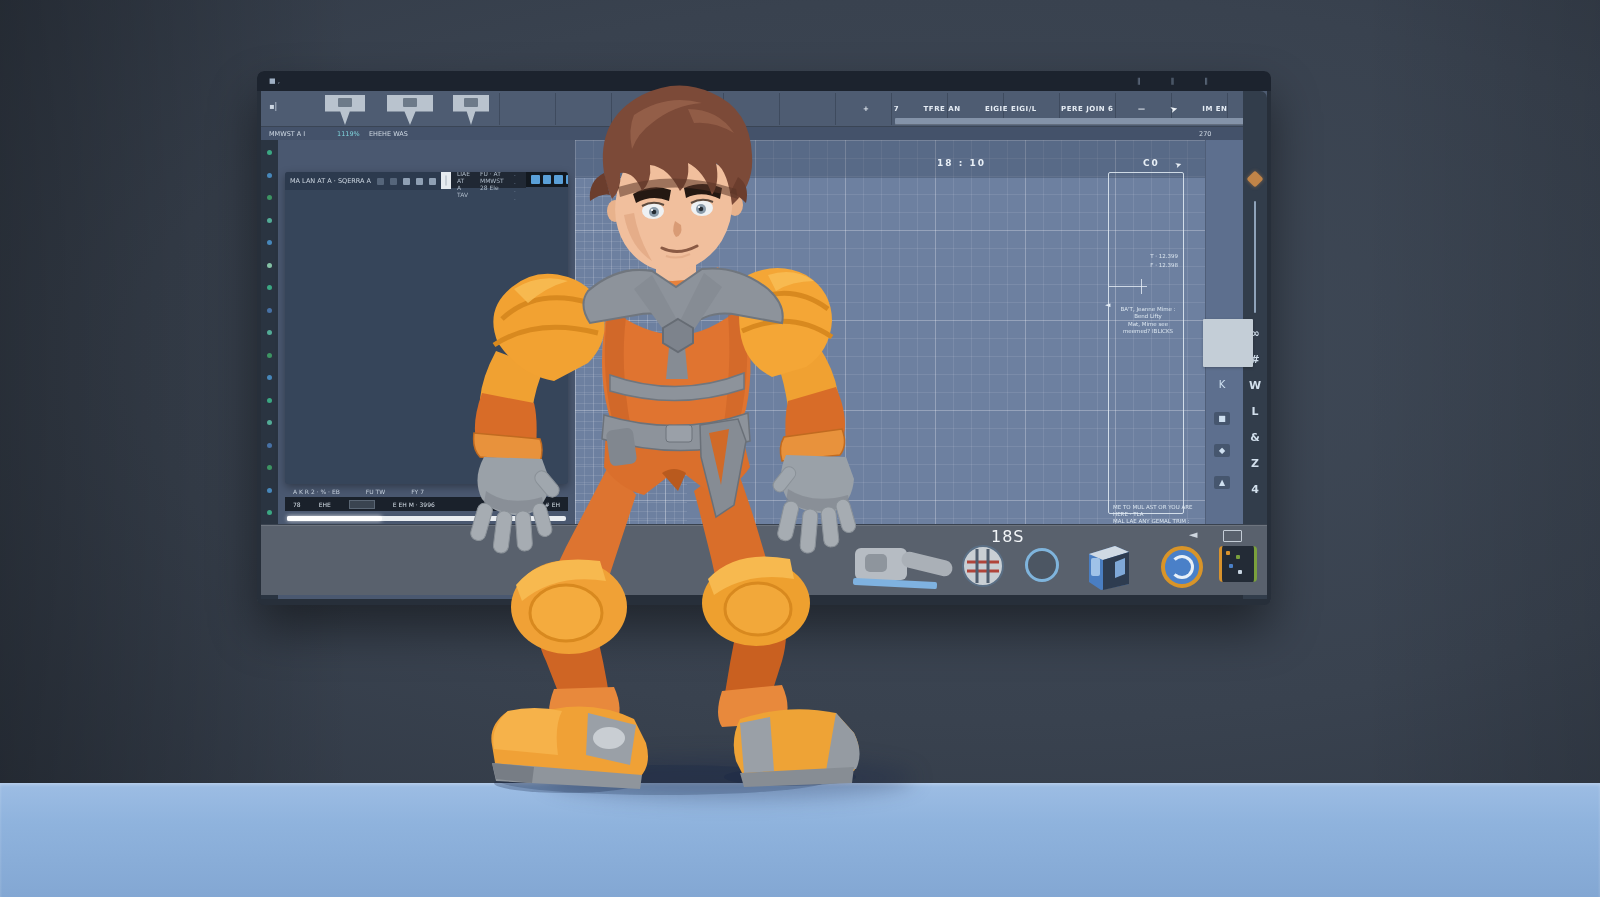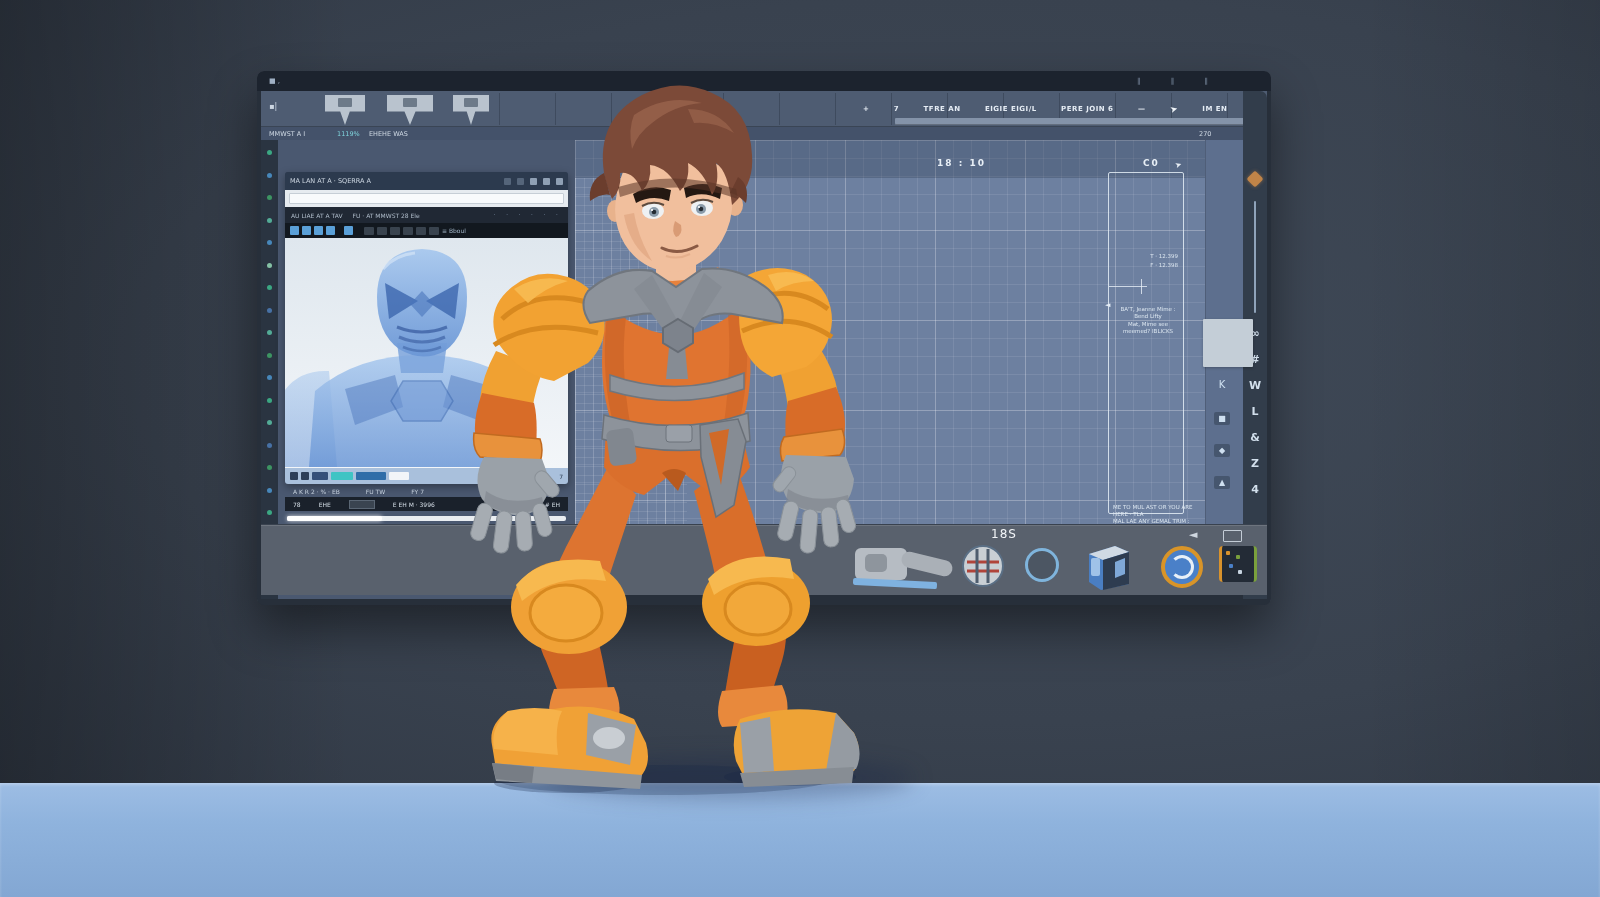--- a/index.html
+++ b/index.html
@@ -51,21 +51,21 @@
   .left-rail span{width:5px;height:5px;border-radius:50%;display:block;opacity:.9;}
 
   
   .left-panel{left:21px;top:69px;width:297px;height:459px;background:#4a5870;}
   .panel-menu{position:absolute;left:0;top:0;width:100%;height:24px;background:#4c5a71;
        display:flex;align-items:center;gap:24px;padding-left:24px;box-sizing:border-box;
        color:#e8eef5;font-size:7.5px;font-weight:bold;letter-spacing:.6px;}
   .mini-field{width:34px;height:8px;background:#3d4a5e;border:1px solid #5d6c82;}
 
   .app-window{position:absolute;left:7px;top:32px;width:283px;height:312px;background:#36455a;
-       border-radius:3px;overflow:hidden;box-shadow:0 3px 8px rgba(0,0,0,.35);display:flex;flex-direction:column;}
+       border-radius:3px;overflow:hidden;box-shadow:0 3px 8px rgba(0,0,0,.35);display:flex;flex-direction:row;}
   .win-title{height:18px;background:#2c3a4e;display:flex;align-items:center;color:#cdd7e2;font-size:6.5px;
        padding:0 5px;gap:4px;}
   .win-title .t{flex:1;white-space:nowrap;overflow:hidden;}
   .win-btn{width:7px;height:7px;background:#8fa0b4;border-radius:1px;display:inline-block;margin-left:2px;}
   .win-btn.dim{background:#55657a;}
   .addr-bar{height:17px;background:#e6ebf0;display:flex;align-items:center;padding:0 4px;}
   .addr-field{flex:1;height:9px;background:#f8fafc;border:1px solid #c6ced6;border-radius:1px;}
   .win-toolbar{height:16px;background:#202834;display:flex;align-items:center;color:#aebbc9;font-size:6px;
        padding:0 6px;gap:10px;}
   .tb-dots{margin-left:auto;letter-spacing:4px;color:#6f8096;font-size:7px;}
@@ -119,21 +119,21 @@
   .right-rail{left:986px;top:20px;width:24px;height:508px;background:#323d4b;border-radius:0 7px 0 0;}
   .diamond{position:absolute;left:6px;top:82px;width:12px;height:12px;background:#c08448;transform:rotate(45deg);
       border-radius:2px;box-shadow:0 0 4px rgba(192,132,72,.6);}
   .rail-slider{position:absolute;left:11px;top:110px;width:2px;height:112px;background:#8fa3ba;border-radius:1px;}
   .rail-glyphs{position:absolute;left:0;top:236px;width:24px;display:flex;flex-direction:column;align-items:center;
       gap:13px;color:#d2dfec;font-size:11px;font-weight:bold;}
 
   
   .dock{left:4px;top:453px;width:1006px;height:70px;background:#59616d;border-top:1px solid #39424f;
       box-shadow:inset 0 1px 0 rgba(255,255,255,.12);}
-  .dock-label{position:absolute;left:730px;top:2px;color:#f2f5f8;font-size:12px;letter-spacing:1px;}
+  .dock-label{position:absolute;left:730px;top:2px;color:#f2f5f8;font-size:16px;letter-spacing:1px;}
   .dock-cursor{position:absolute;left:928px;top:3px;color:#cfd7e0;font-size:11px;}
   .dock-rect{position:absolute;left:962px;top:5px;width:17px;height:10px;border:1.5px solid #c3ccd6;border-radius:1px;}
   .dock-ic{position:absolute;top:19px;}
   .tool-body{position:absolute;background:#b2b8bf;border-radius:5px;}
   .ring-ic{width:34px;height:34px;border:3px solid #7fb4dc;border-radius:50%;box-sizing:border-box;
       background:rgba(40,54,72,.25);}
   .badge-ic{width:42px;height:42px;border:4px solid #d89428;border-radius:50%;background:#4a80c8;box-sizing:border-box;
       display:flex;align-items:center;justify-content:center;}
   .badge-in{width:18px;height:18px;border:3px solid #e8f0f8;border-left-color:transparent;border-radius:50%;}
   .chip-ic{width:32px;height:36px;background:#232b36;border-radius:4px;border-left:3px solid #d8922c;

